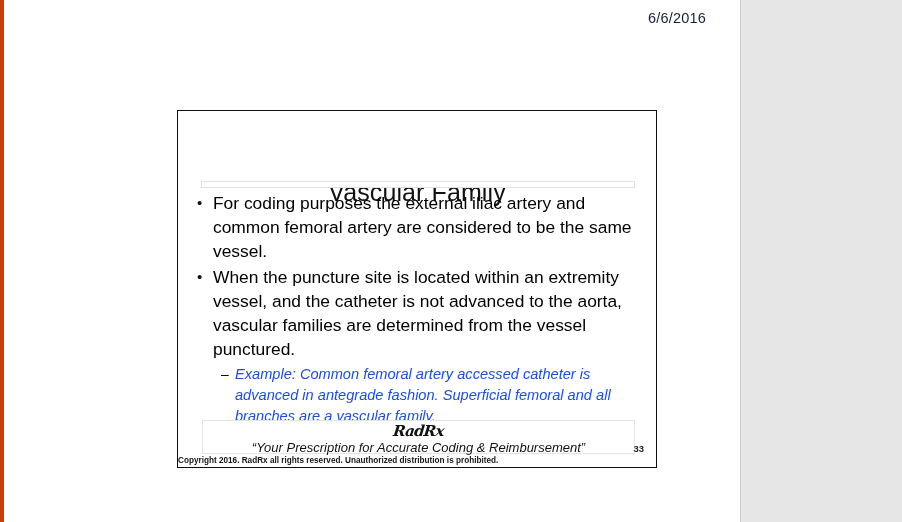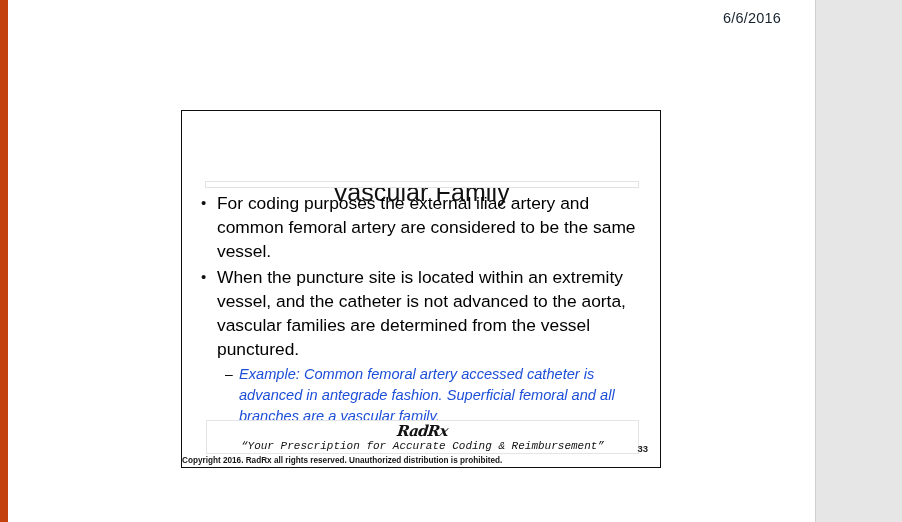--- a/index.html
+++ b/index.html
@@ -19,25 +19,25 @@
     position: absolute;
     inset: 0;
     background: #e6e6e6;
   }
 
   
   #page {
     position: absolute;
     left: 0;
     top: 0;
-    width: 816px;
+    width: 741px;
     height: 522px;
     background: #ffffff;
     box-sizing: border-box;
-    border-left: 8px solid #c2410c;
+    border-left: 4px solid #c2410c;
     border-right: 1px solid #cfcfcf;
   }
 
   
   #page-date {
     position: absolute;
     right: 34px;
     top: 10px;
     font-size: 14.5px;
     color: #16232e;
@@ -155,23 +155,23 @@
     color: #111111;
     letter-spacing: -0.8px;
     transform: skewX(-6deg);
   }
   #tagline {
     position: absolute;
     left: 0;
     right: 0;
     top: 19px;
     text-align: center;
-    font-family: Liberation Mono, monospace;
+    font-family: Liberation Sans, sans-serif;
     font-style: italic;
-    font-size: 11px;
+    font-size: 13px;
     color: #111111;
     white-space: nowrap;
   }
   #copyright {
     position: absolute;
     left: 0;
     right: 0;
     top: 345px;
     text-align: left;
     font-size: 8.2px;

